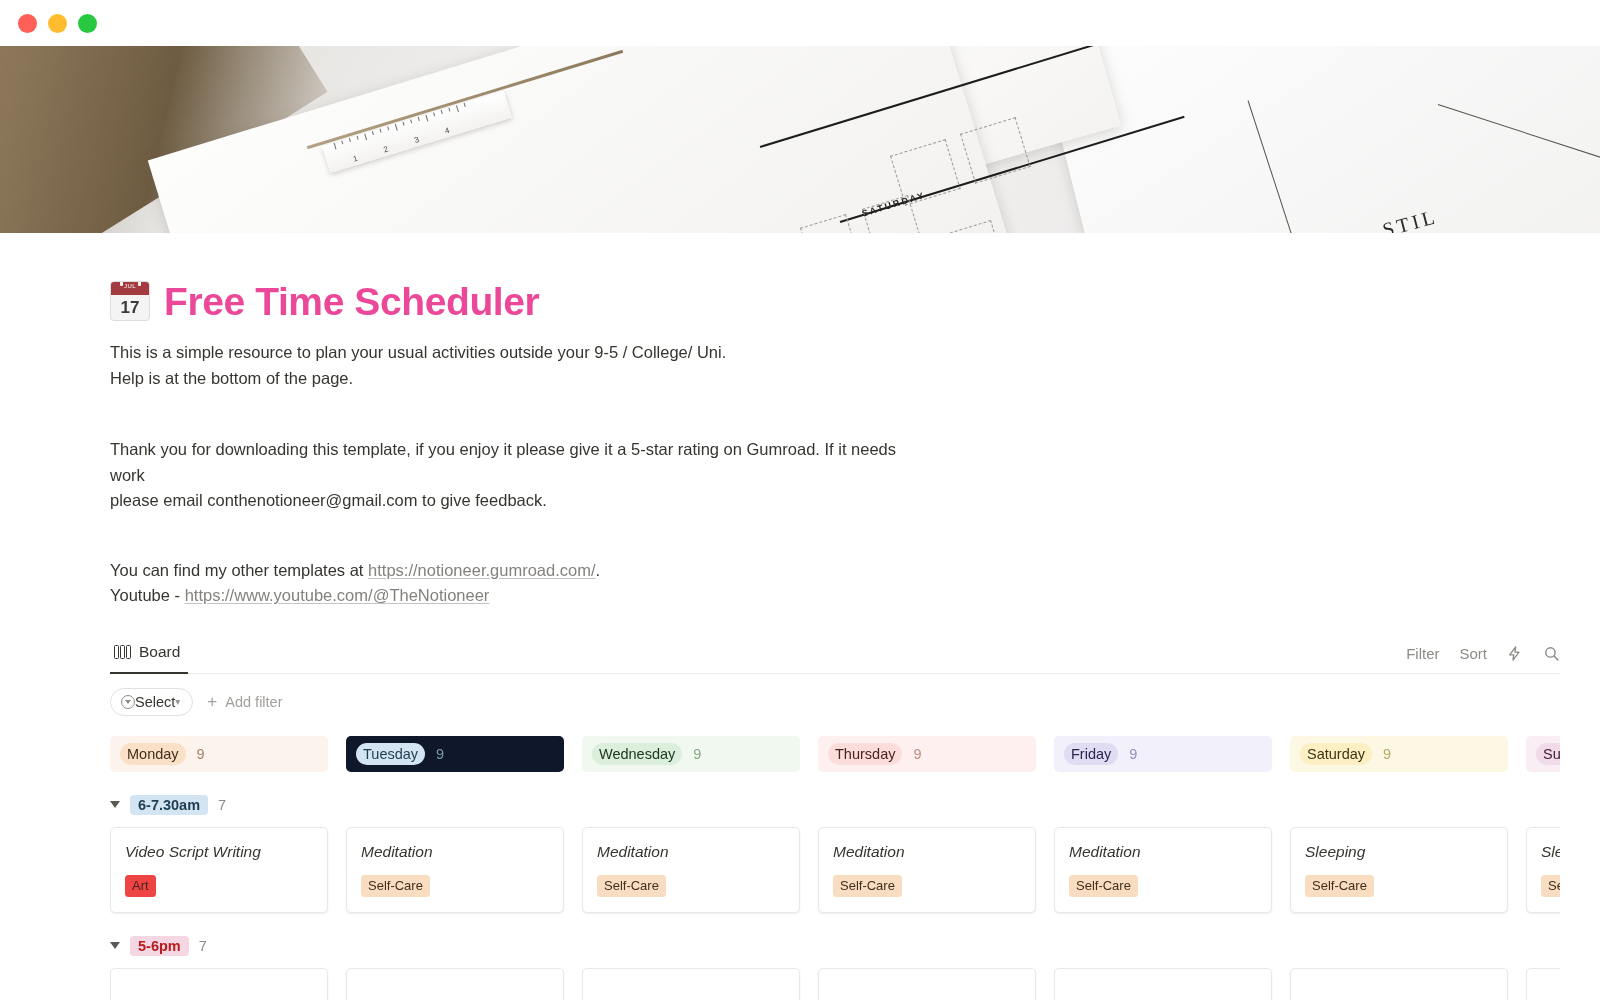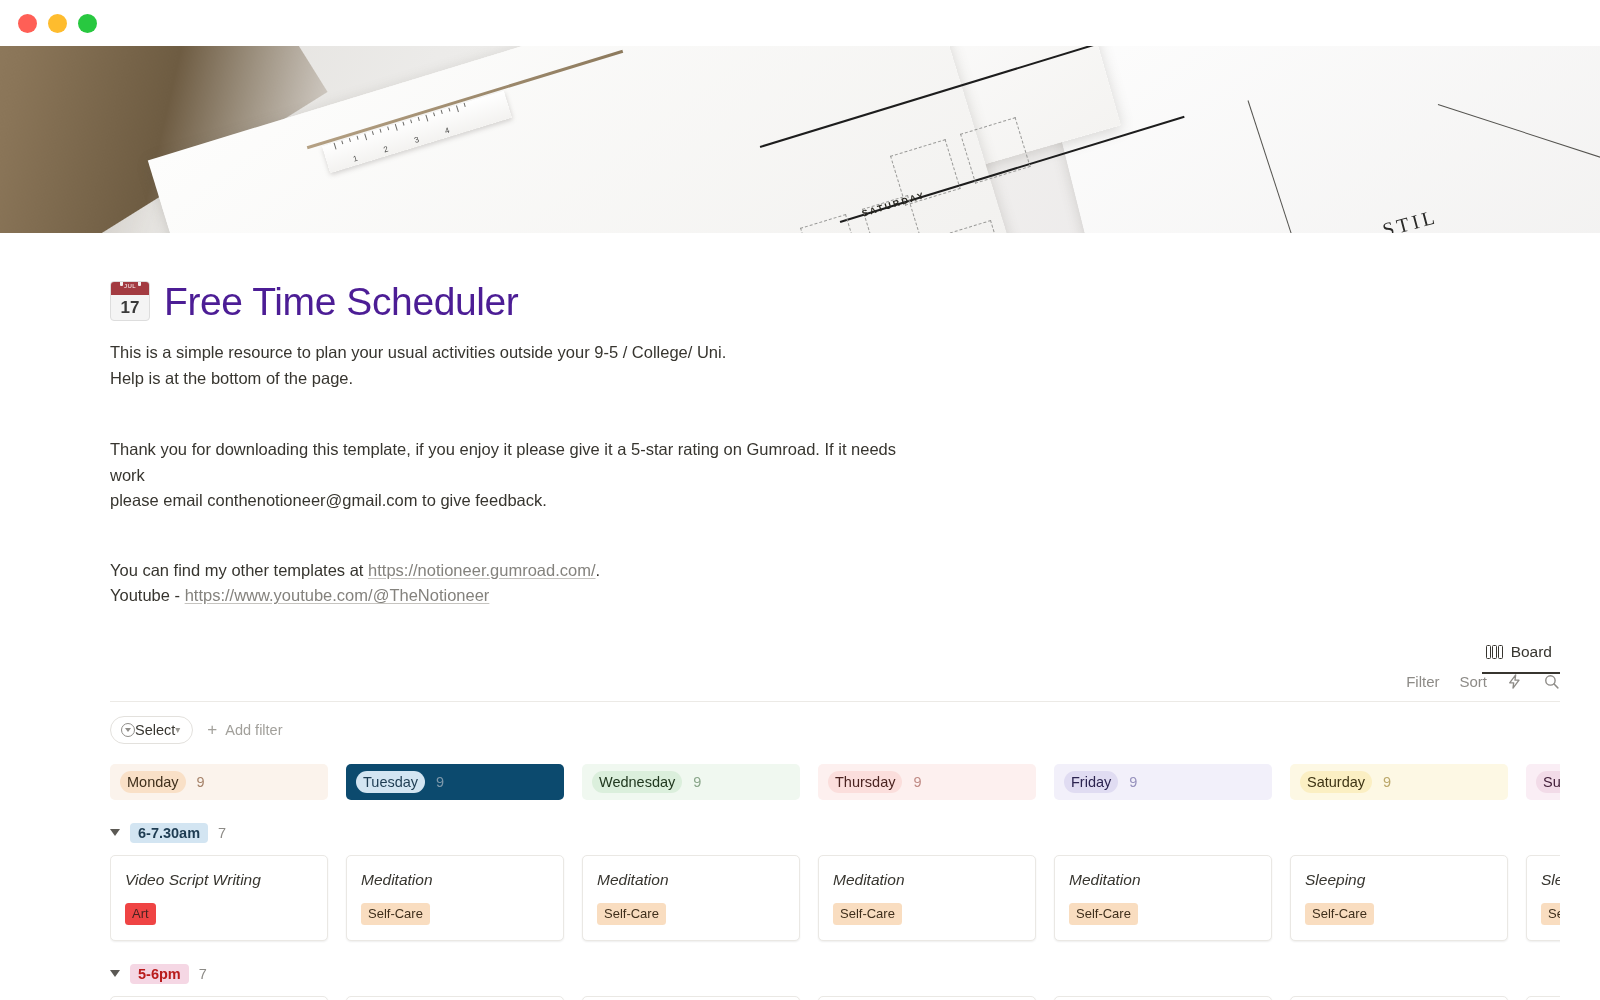--- a/index.html
+++ b/index.html
@@ -149,21 +149,21 @@
     text-align:center; font-size:6px; color:#fff; letter-spacing:.5px;
     font-family:"Liberation Sans", sans-serif;
   }
   .cal-day {
     position:absolute; top:13px; left:0; right:0; bottom:0;
     display:flex; align-items:center; justify-content:center;
     font-size:17px; font-weight:700; color:#3a3a3a;
     font-family:"Liberation Sans", sans-serif;
   }
   h1.page-title {
-    font-size:39px; font-weight:400; color:#4c1d95;
+    font-size:39px; font-weight:700; color:#ec4899;
     letter-spacing:-.4px; line-height:1;
   }
 
   .para {
     font-size:16.5px; color:#37352f; line-height:1.55;
     margin-top:0;
   }
   .block-1 { margin-top:19px; }
   .block-2 { margin-top:46px; max-width:815px; }
   .block-3 { margin-top:44px; }
@@ -172,21 +172,20 @@
     text-decoration-color:#c6c4c0;
     text-underline-offset:2px;
   }
 
   
   .db-head {
     margin-top:30px;
     display:flex; align-items:flex-end; justify-content:space-between;
     border-bottom:1px solid #eceae6;
     position:relative;
-    flex-direction:column;
   }
   .tabs { display:flex; }
   .tab {
     display:flex; align-items:center; gap:8px;
     padding:4px 8px 11px 4px;
     font-size:15.5px; color:#37352f; font-weight:500;
     border-bottom:2px solid #37352f;
     margin-bottom:-1px;
   }
   .board-ico { width:17px; height:14px; position:relative; flex:none; }
@@ -412,21 +411,21 @@
 
     <div class="board-clip">
       <div class="board" id="col-heads">
           <div class="col">
             <div class="col-head" style="background:#fbf3ec">
               <span class="pill" style="background:#f9e0c7;color:#3f2f1c">Monday</span>
               <span class="count" style="color:#a6836a">9</span>
             </div>
           </div>
           <div class="col">
-            <div class="col-head" style="background:#0c4a6e">
+            <div class="col-head" style="background:#0f172a">
               <span class="pill" style="background:#d3e5f2;color:#1e3c52">Tuesday</span>
               <span class="count" style="color:#7d98ab">9</span>
             </div>
           </div>
           <div class="col">
             <div class="col-head" style="background:#f0f8f0">
               <span class="pill" style="background:#dbefdc;color:#21381f">Wednesday</span>
               <span class="count" style="color:#8aa68a">9</span>
             </div>
           </div>

